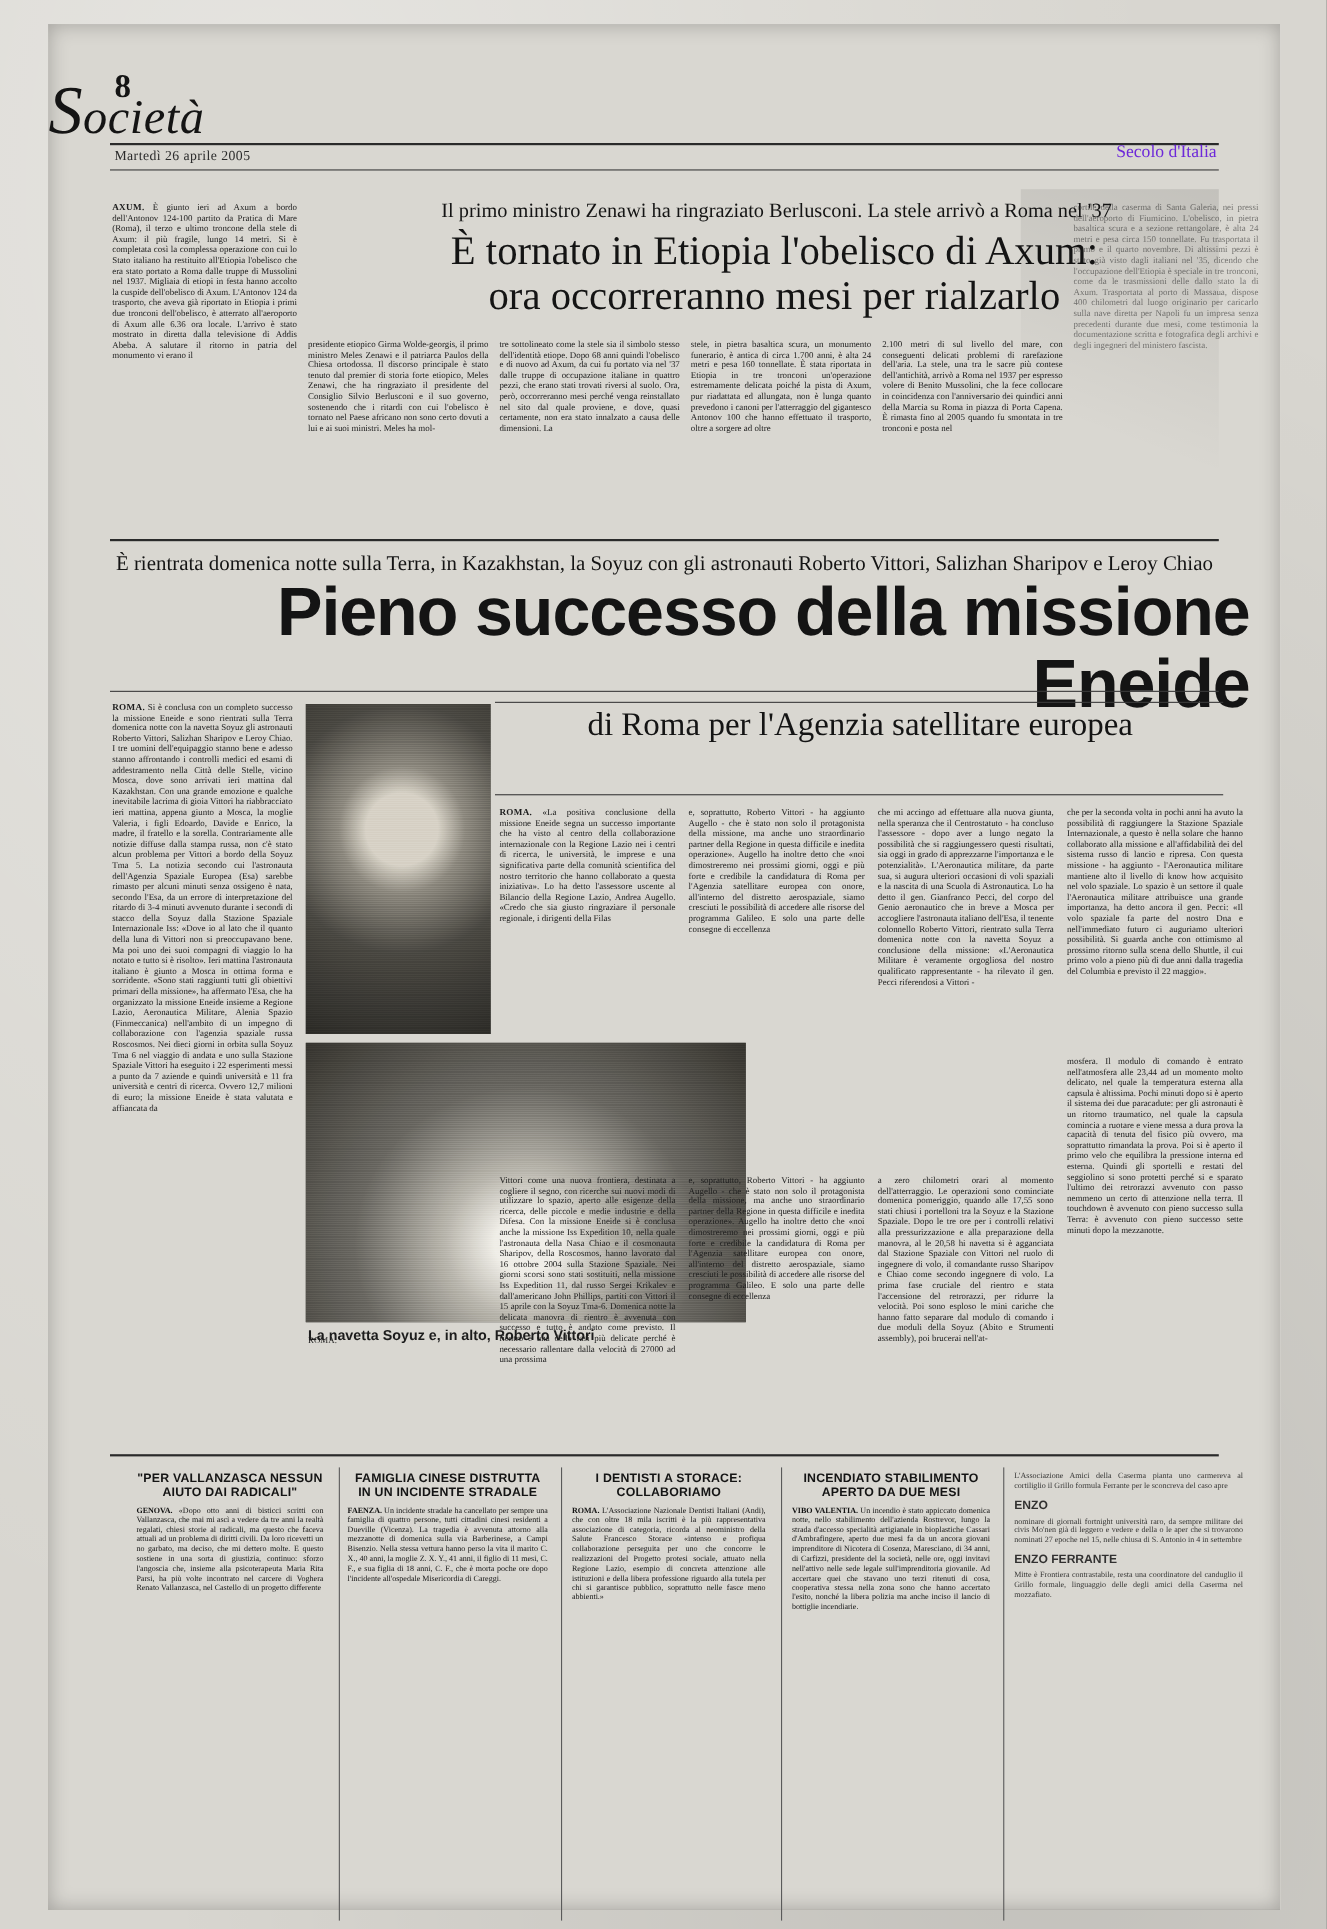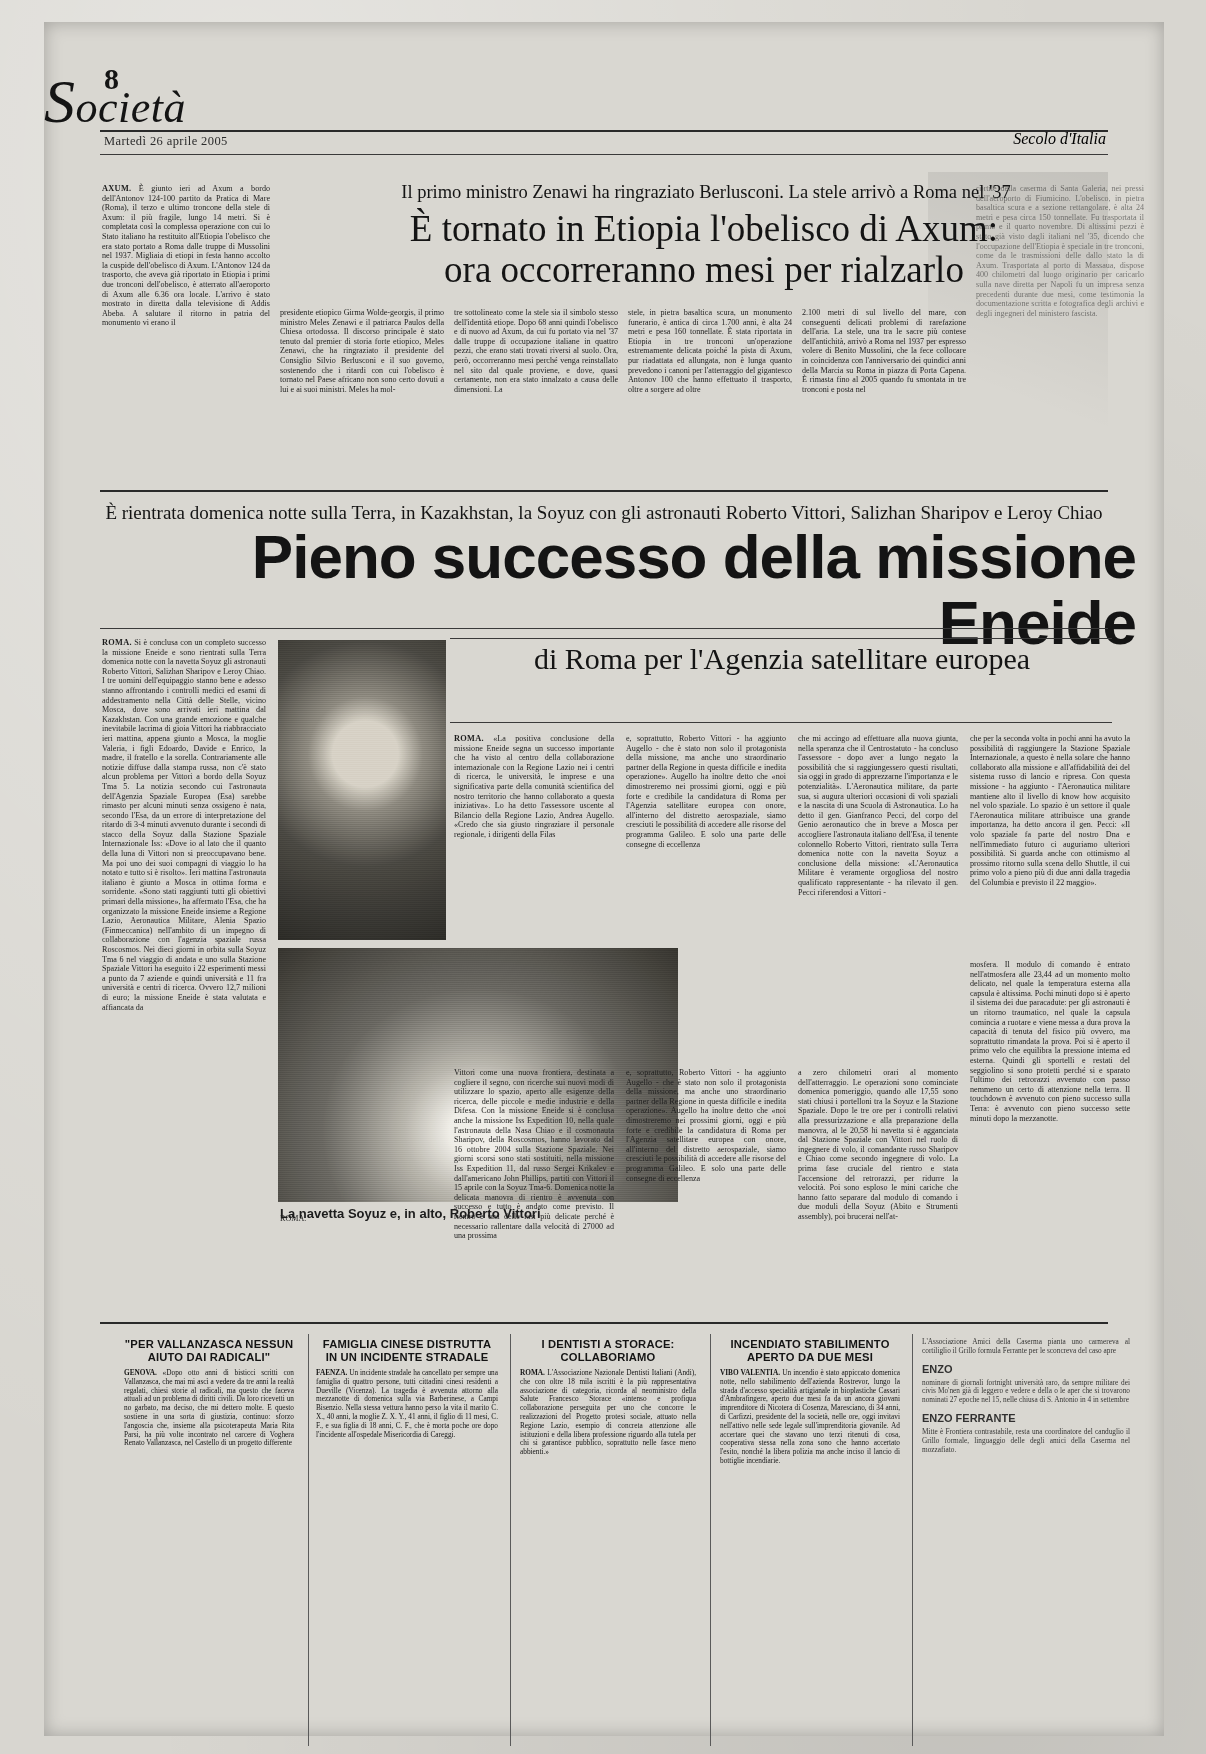--- a/index.html
+++ b/index.html
@@ -31,22 +31,22 @@
     letter-spacing:.5px;
   }
   .section-title .drop{font-size:62px;}
   .rule-top{
     position:absolute;left:56px;right:56px;top:108px;height:2px;background:#2a2a2a;
   }
   .dateline{
     position:absolute;left:60px;top:112px;font-size:12.5px;letter-spacing:.4px;color:#2b2b2b;
   }
   .masthead-right{
-    position:absolute;right:58px;top:108px;font-size:16px;font-style:italic;
-    font-family:"Liberation Serif",serif;color:#000000;
+    position:absolute;right:58px;top:108px;font-size:16px;
+    font-family:"Liberation Serif",serif;color:#6d28d9;
   }
   .rule-top2{
     position:absolute;left:56px;right:56px;top:132px;height:1px;background:#3a3a3a;
   }
 
   
   .col{
     font-size:8.1px;line-height:9.6px;text-align:justify;
     font-family:"Liberation Serif",serif;color:#1d1d1d;
     column-gap:10px;

